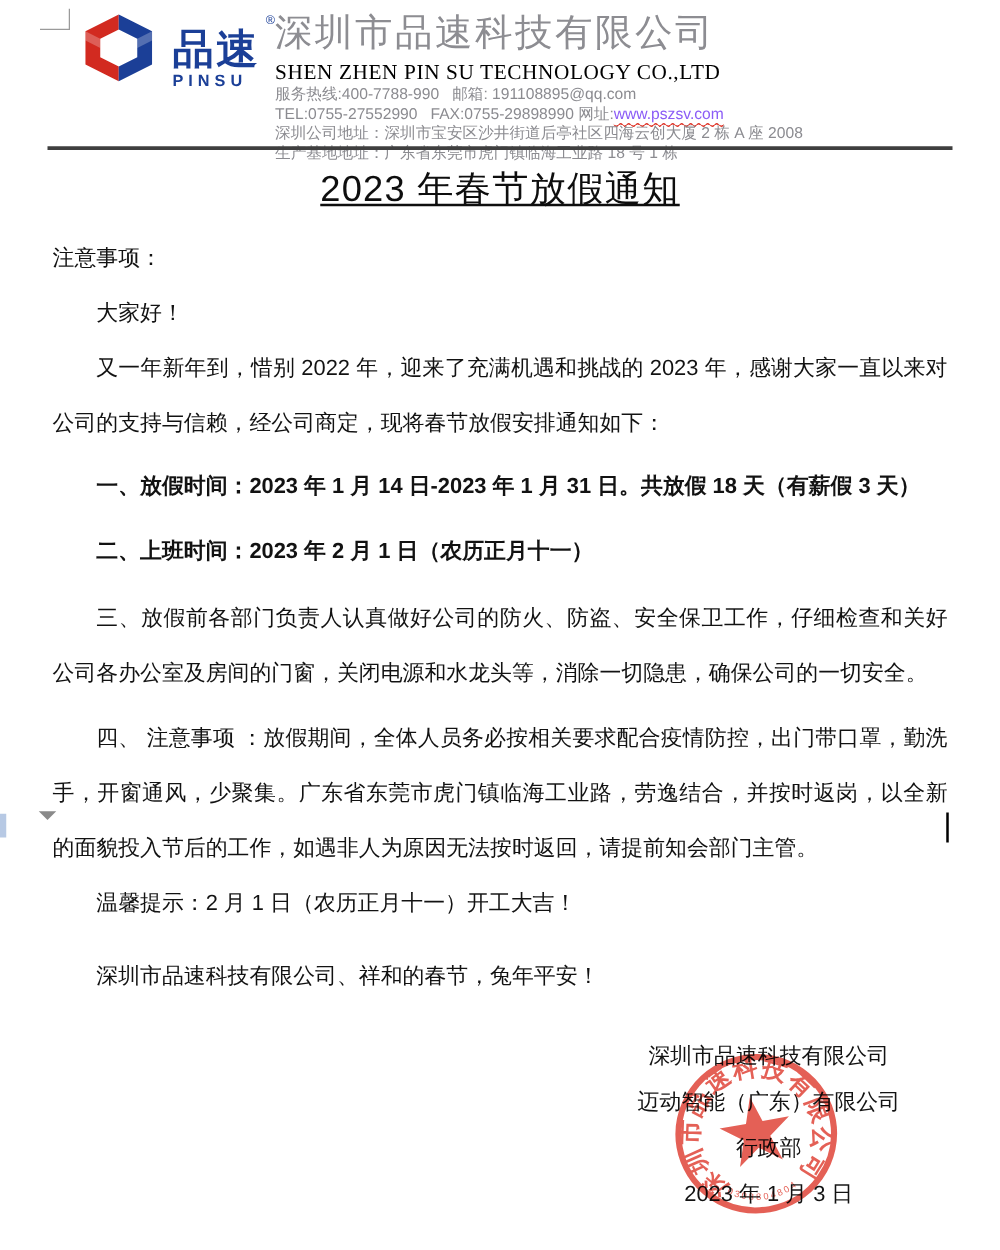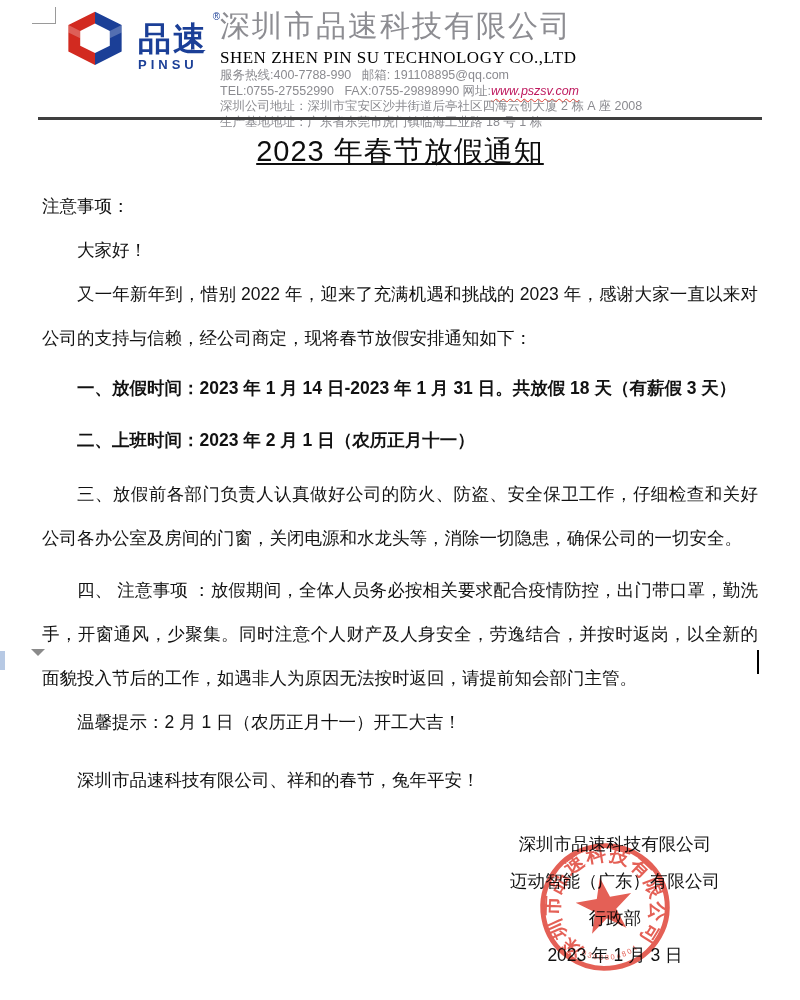--- a/index.html
+++ b/index.html
@@ -20,21 +20,21 @@
   .logo-cube { width:74px; height:64px; }
   .logo-text { display:flex; flex-direction:column; line-height:1; padding-top:12px; position:relative; }
   .logo-cn { font-size:33px; font-weight:700; color:#1b3f97; letter-spacing:2px; }
   .logo-reg { position:absolute; right:-12px; top:2px; font-size:10px; color:#1b3f97; }
   .logo-en { font-size:13px; font-weight:700; color:#1b3f97; letter-spacing:4px; margin-top:3px; }
   .hgroup { flex:1 1 auto; color:#8b8b90; }
   .company-cn { font-size:30px; letter-spacing:2px; color:#8d8d92; white-space:nowrap; }
   .company-en { font-family:"Liberation Serif","DejaVu Serif",serif; font-size:17px; letter-spacing:.5px; margin-top:1px; color:#000000; }
   .contact-line { font-size:12.5px; line-height:15.5px; white-space:pre-wrap; color:#8b8b90; }
   .contact-line:first-of-type { margin-top:2px; }
-  .url { text-decoration:underline wavy #e03a2e 1px; text-underline-offset:3px; color:#be185d;font-style:italic; }
+  .url { text-decoration:underline wavy #e03a2e 1px; text-underline-offset:3px; color:#8b5cf6; }
   .header-rule { position:absolute; left:38px; top:117px; width:724px; height:3px; background:#3f3f3f; }
   
   .doc-title { position:absolute; top:132px; left:0; width:100%; text-align:center;
     font-size:29px; font-weight:500; color:#0e0e0e; letter-spacing:1px;text-decoration:underline; }
   .doc-body { position:absolute; top:184px; left:42px; right:42px; }
   .para { font-size:17.5px; line-height:44px; text-align:justify; text-indent:2em; color:#121212; }
   .para.no-indent { text-indent:0; }
   .para.bold { font-weight:700; }
   .mt6{margin-top:6px;} .mt8{margin-top:8px;} .mt10{margin-top:10px;} .mt14{margin-top:14px;}
   
@@ -84,21 +84,21 @@
 
   <div class="doc-title">2023 年春节放假通知</div>
 
   <div class="doc-body">
     <p class="para no-indent">注意事项：</p>
     <p class="para">大家好！</p>
     <p class="para">又一年新年到，惜别 2022 年，迎来了充满机遇和挑战的 2023 年，感谢大家一直以来对公司的支持与信赖，经公司商定，现将春节放假安排通知如下：</p>
     <p class="para bold mt6">一、放假时间：2023 年 1 月 14 日-2023 年 1 月 31 日。共放假 18 天（有薪假 3 天）</p>
     <p class="para bold mt8">二、上班时间：2023 年 2 月 1 日（农历正月十一）</p>
     <p class="para mt10">三、放假前各部门负责人认真做好公司的防火、防盗、安全保卫工作，仔细检查和关好公司各办公室及房间的门窗，关闭电源和水龙头等，消除一切隐患，确保公司的一切安全。</p>
-    <p class="para mt8">四、 注意事项 ：放假期间，全体人员务必按相关要求配合疫情防控，出门带口罩，勤洗手，开窗通风，少聚集。同时注意个人财产及人身安全，劳逸结合，并按时返岗，以全新的面貌投入节后的工作，如遇非人为原因无法按时返回，请提前知会部门主管。</p>
+    <p class="para mt8">四、 注意事项 ：放假期间，全体人员务必按相关要求配合疫情防控，出门带口罩，勤洗手，开窗通风，少聚集。广东省东莞市虎门镇临海工业路，劳逸结合，并按时返岗，以全新的面貌投入节后的工作，如遇非人为原因无法按时返回，请提前知会部门主管。</p>
     <p class="para">温馨提示：2 月 1 日（农历正月十一）开工大吉！</p>
     <p class="para mt14">深圳市品速科技有限公司、祥和的春节，兔年平安！</p>
   </div>
 
   <div class="signature">
     <div>深圳市品速科技有限公司</div>
     <div>迈动智能（广东）有限公司</div>
     <div>行政部</div>
     <div>2023 年 1 月 3 日</div>
   </div>

